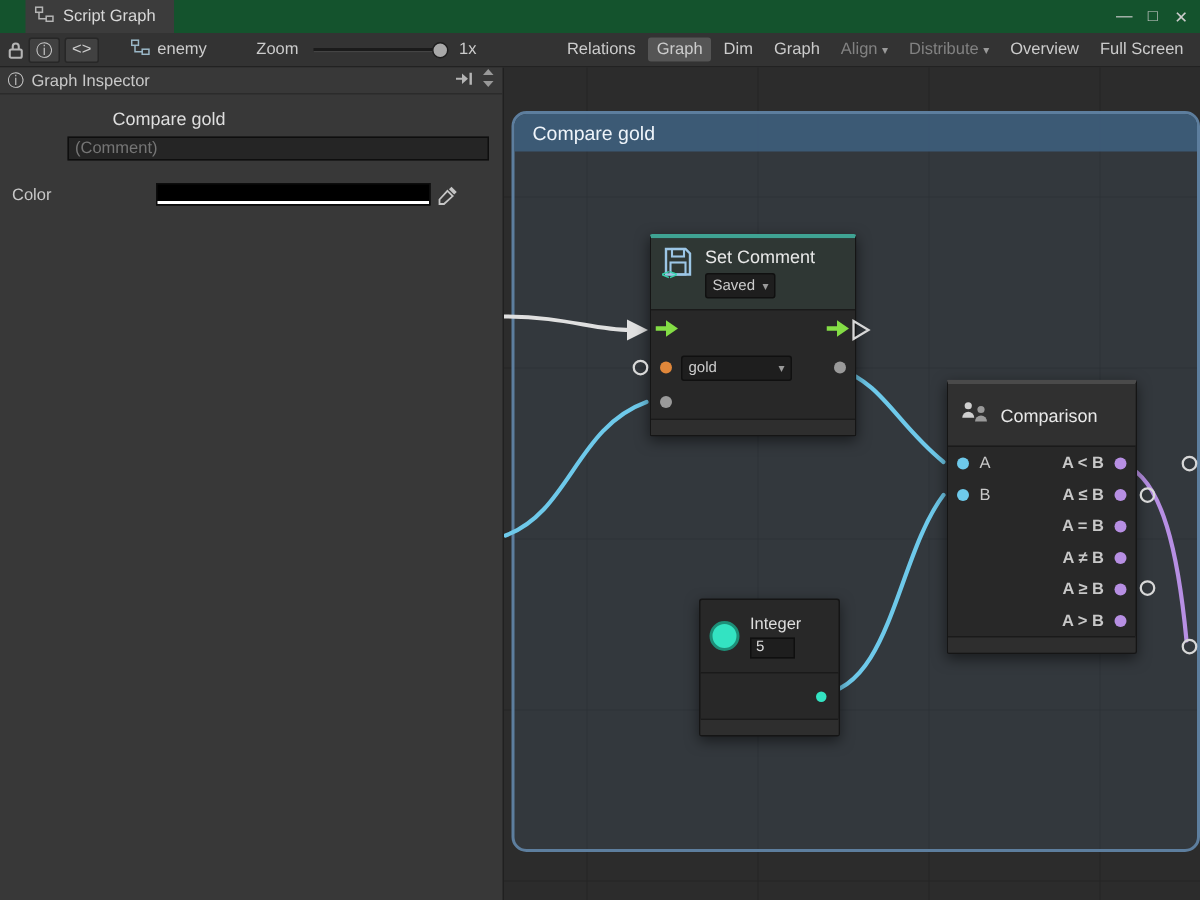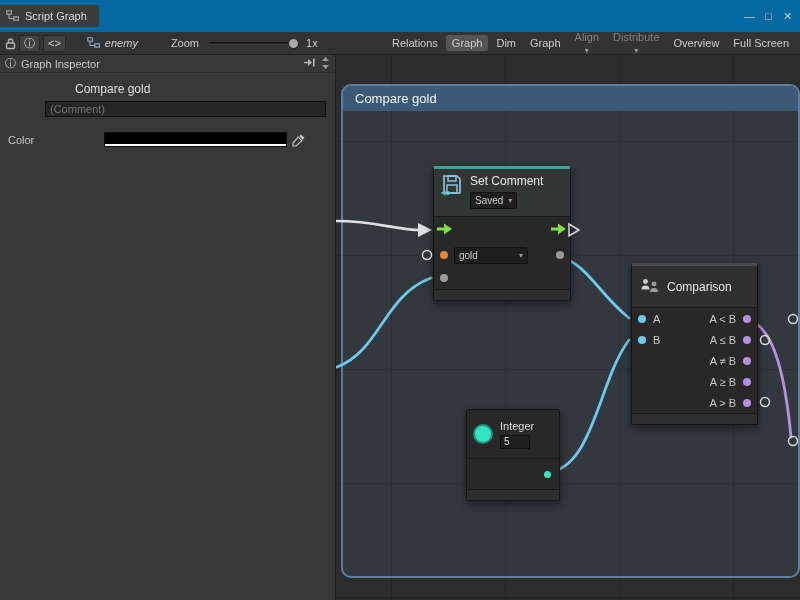--- a/index.html
+++ b/index.html
@@ -1,42 +1,42 @@
 <!DOCTYPE html>
 <html><head>
 <meta charset="utf-8">
 <style>
   html,body{margin:0;padding:0;width:800px;height:600px;overflow:hidden;
     font-family:"Liberation Sans",sans-serif;background:#383838;}
   .window{width:800px;height:600px;display:flex;flex-direction:column;}
 
   
-  .titlebar{height:32px;background:#0369a1;display:flex;align-items:center;
-    color:#d8d8d8;font-size:11px;flex:0 0 auto;}
+  .titlebar{height:22px;background:#14532d;display:flex;align-items:center;
+    color:#d8d8d8;font-size:11px;flex:0 0 auto;padding-left:17px;}
   .tab{height:22px;display:flex;align-items:center;gap:6px;padding:0 12px 0 6px;
     background:#3c3c3c;}
   .win-controls{margin-left:auto;display:flex;gap:4px;padding-right:5px;color:#cccccc;}
   .win-controls span{width:15px;text-align:center;font-size:11px;cursor:default;}
 
   
   .toolbar{height:22px;background:#333333;border-bottom:1px solid #222222;display:flex;
     align-items:center;font-size:11px;color:#cccccc;padding:0 3px;gap:3px;flex:0 0 auto;}
   .icon-btn{background:#414141;border:1px solid #272727;border-radius:2px;height:15px;
     display:flex;align-items:center;padding:0 4px;}
   .tb-lock{margin-left:2px;display:flex;align-items:center;}
-  .graph-ref{display:flex;align-items:center;gap:5px;margin-left:18px;font-style:italic;}
+  .graph-ref{display:flex;align-items:center;gap:5px;margin-left:18px;}
   .zoom-label{margin-left:30px;}
   .slider{width:86px;height:2px;background:#1b1b1b;border-bottom:1px solid #444;
     position:relative;margin:0 8px 0 7px;}
   .slider .knob{position:absolute;right:-4px;top:-4px;width:9px;height:9px;
     border-radius:50%;background:#a8a8a8;border:1px solid #1d1d1d;}
   .tb-right{margin-left:auto;display:flex;align-items:center;gap:2px;padding-right:2px;}
   .tbtn{padding:2px 6px;border-radius:2px;display:flex;align-items:center;gap:3px;white-space:nowrap;}
   .tbtn.active{background:#555555;}
-  .tbtn.disabled{color:#828282;flex-direction:column;}
+  .tbtn.disabled{color:#828282;}
   .dd-arrow{font-size:8px;color:#9a9a9a;}
 
   
   .content{flex:1;display:flex;min-height:0;}
   .inspector{width:335px;background:#383838;border-right:1px solid #202020;
     display:flex;flex-direction:column;flex:0 0 auto;}
   .insp-header{height:17px;display:flex;align-items:center;gap:5px;font-size:11px;
     color:#c8c8c8;padding:0 5px;border-bottom:1px solid #2b2b2b;}
   .insp-header .right{margin-left:auto;display:flex;align-items:center;gap:5px;}
   .insp-title{margin:9px 0 5px 75px;font-size:12px;color:#dedede;}
@@ -90,21 +90,21 @@
   .dd-gold{width:64px;justify-content:space-between;}
 
   
   .node-cmp{left:295px;top:208px;width:125px;border-top:3px solid #4a4a4a;}
   .cmp-header{height:41px;background:#303030;display:flex;align-items:center;gap:7px;
     padding:16px 8px;box-sizing:border-box;}
   .cmp-title{font-size:12px;color:#e8e8e8;}
   .cmp-body{border-top:1px solid #1a1a1a;}
   .cmp-row{height:21px;display:flex;align-items:center;padding:0 6px;color:#c8c8c8;}
   .cmp-row .in{display:flex;align-items:center;gap:7px;}
-  .cmp-row .out{margin-left:auto;display:flex;align-items:center;gap:7px;}
+  .cmp-row .out{margin-left:auto;display:flex;align-items:center;gap:7px;font-weight:bold;}
 
   
   .node-int{left:130px;top:354px;width:92px;}
   .int-top{height:48px;display:flex;align-items:center;gap:7px;padding:0 6px;
     box-sizing:border-box;}
   .int-circle{width:20px;height:20px;border-radius:50%;background:#33e3c2;
     border:2px solid #1d8f78;box-sizing:border-box;flex:0 0 auto;}
   .int-label{font-size:11px;color:#dddddd;margin-bottom:3px;text-align:center;}
   .int-value{width:30px;height:14px;background:#1e1e1e;border:1px solid #0f0f0f;
     color:#dddddd;font-size:10px;padding:0 3px;box-sizing:border-box;}
@@ -318,20 +318,26 @@
               <span class="dot blue"></span>
               <span>B</span>
             </span>
             <span class="out">
               <span>A ≤ B</span>
               <span class="dot purple"></span>
             </span>
           </div>
           <div class="cmp-row">
             <span class="out">
+              <span>A = B</span>
+              <span class="dot purple"></span>
+            </span>
+          </div>
+          <div class="cmp-row">
+            <span class="out">
               <span>A ≠ B</span>
               <span class="dot purple"></span>
             </span>
           </div>
           <div class="cmp-row">
             <span class="out">
               <span>A ≥ B</span>
               <span class="dot purple"></span>
             </span>
           </div>

